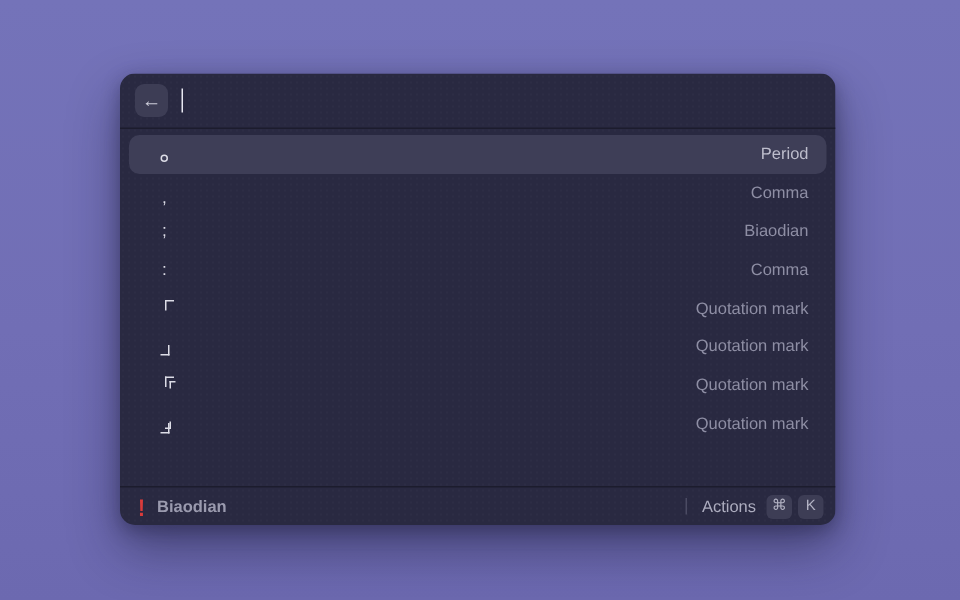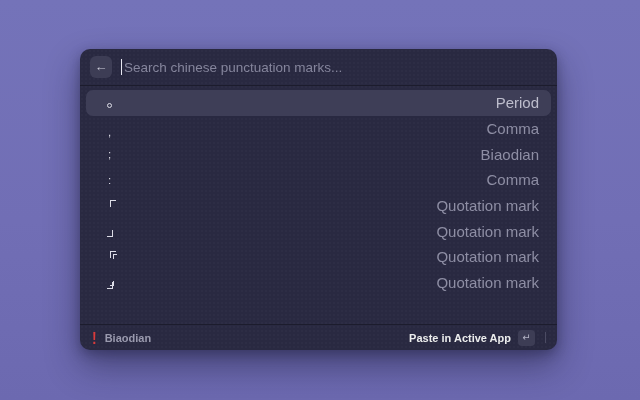--- a/index.html
+++ b/index.html
@@ -39,21 +39,21 @@
   .row.selected{background:#3e3e57;}
   .glyph{width:14px;height:14px;position:relative;color:#dcdce6;flex:none;}
   .g-text{position:absolute;left:2px;top:0;font-size:11.5px;line-height:14px;color:#dcdce6;}
   .g-low{top:auto;bottom:-3px;}
   .g-circle{position:absolute;left:1px;bottom:2px;width:5px;height:5px;border:1.2px solid currentColor;border-radius:50%;box-sizing:border-box;}
   .g-dun{position:absolute;left:3px;bottom:5px;width:5px;height:1.8px;background:currentColor;border-radius:1px;transform:rotate(38deg);}
   .g-ctl{position:absolute;left:4px;top:1px;width:6px;height:7px;border-top:1.3px solid currentColor;border-left:1.3px solid currentColor;box-sizing:border-box;}
   .g-cbr{position:absolute;left:1px;bottom:1px;width:6px;height:7px;border-bottom:1.3px solid currentColor;border-right:1.3px solid currentColor;box-sizing:border-box;}
   .g-ctl-in{position:absolute;left:7px;top:4px;width:4px;height:5px;border-top:1.2px solid currentColor;border-left:1.2px solid currentColor;box-sizing:border-box;}
   .g-cbr-in{position:absolute;left:4px;bottom:4px;width:4px;height:5px;border-bottom:1.2px solid currentColor;border-right:1.2px solid currentColor;box-sizing:border-box;}
-  .label{font-size:15px;color:#8e8ea4;white-space:nowrap;text-align:center;}
+  .label{font-size:11px;color:#8e8ea4;white-space:nowrap;text-align:center;}
   .row.selected .label{color:#bdbdcc;}
   
   .footer{
     height:26px;flex:none;display:flex;align-items:center;gap:8px;
     padding:0 8px;border-top:1px solid rgba(0,0,0,.30);box-sizing:border-box;font-size:11px;
   }
   .app-icon{color:#d93b3b;font-weight:bold;font-size:14px;line-height:1;transform:scaleY(1.15);margin-left:4px;}
   .app-name{color:#9a9aae;font-size:11px;font-weight:bold;}
   .footer-right{margin-left:auto;display:flex;align-items:center;gap:7px;}
   .footer-action{display:flex;align-items:center;gap:7px;cursor:pointer;}
@@ -68,21 +68,20 @@
 </style>
 </head>
 <body>
 
 <div class="window">
 
   <div class="header">
     <div class="back-btn">←</div>
     <div class="search">
       <span class="caret"></span>
-      <span class="placeholder">Search chinese punctuation marks...</span>
     </div>
   </div>
 
   <div class="list">
       <div class="row selected">
         <span class="glyph">
           <span class="g-circle"></span>
         </span>
         <span class="label">Period</span>
       </div>
@@ -129,21 +128,24 @@
           <span class="g-cbr-in"></span>
         </span>
         <span class="label">Quotation mark</span>
       </div>
     </div>
 
   <div class="footer">
     <span class="app-icon">!</span>
     <span class="app-name">Biaodian</span>
     <div class="footer-right">
+      <span class="vsep"></span>
       <div class="footer-action">
-        <span class="primary-label">Paste in Active App</span>
-        <span class="keycap">↵</span>
+        <span class="actions-label">Actions</span>
+        <span class="keys">
+            <span class="keycap">⌘</span>
+            <span class="keycap">K</span>
+          </span>
       </div>
-      <span class="vsep"></span>
     </div>
   </div>
 
 </div>
 
 </body></html>

